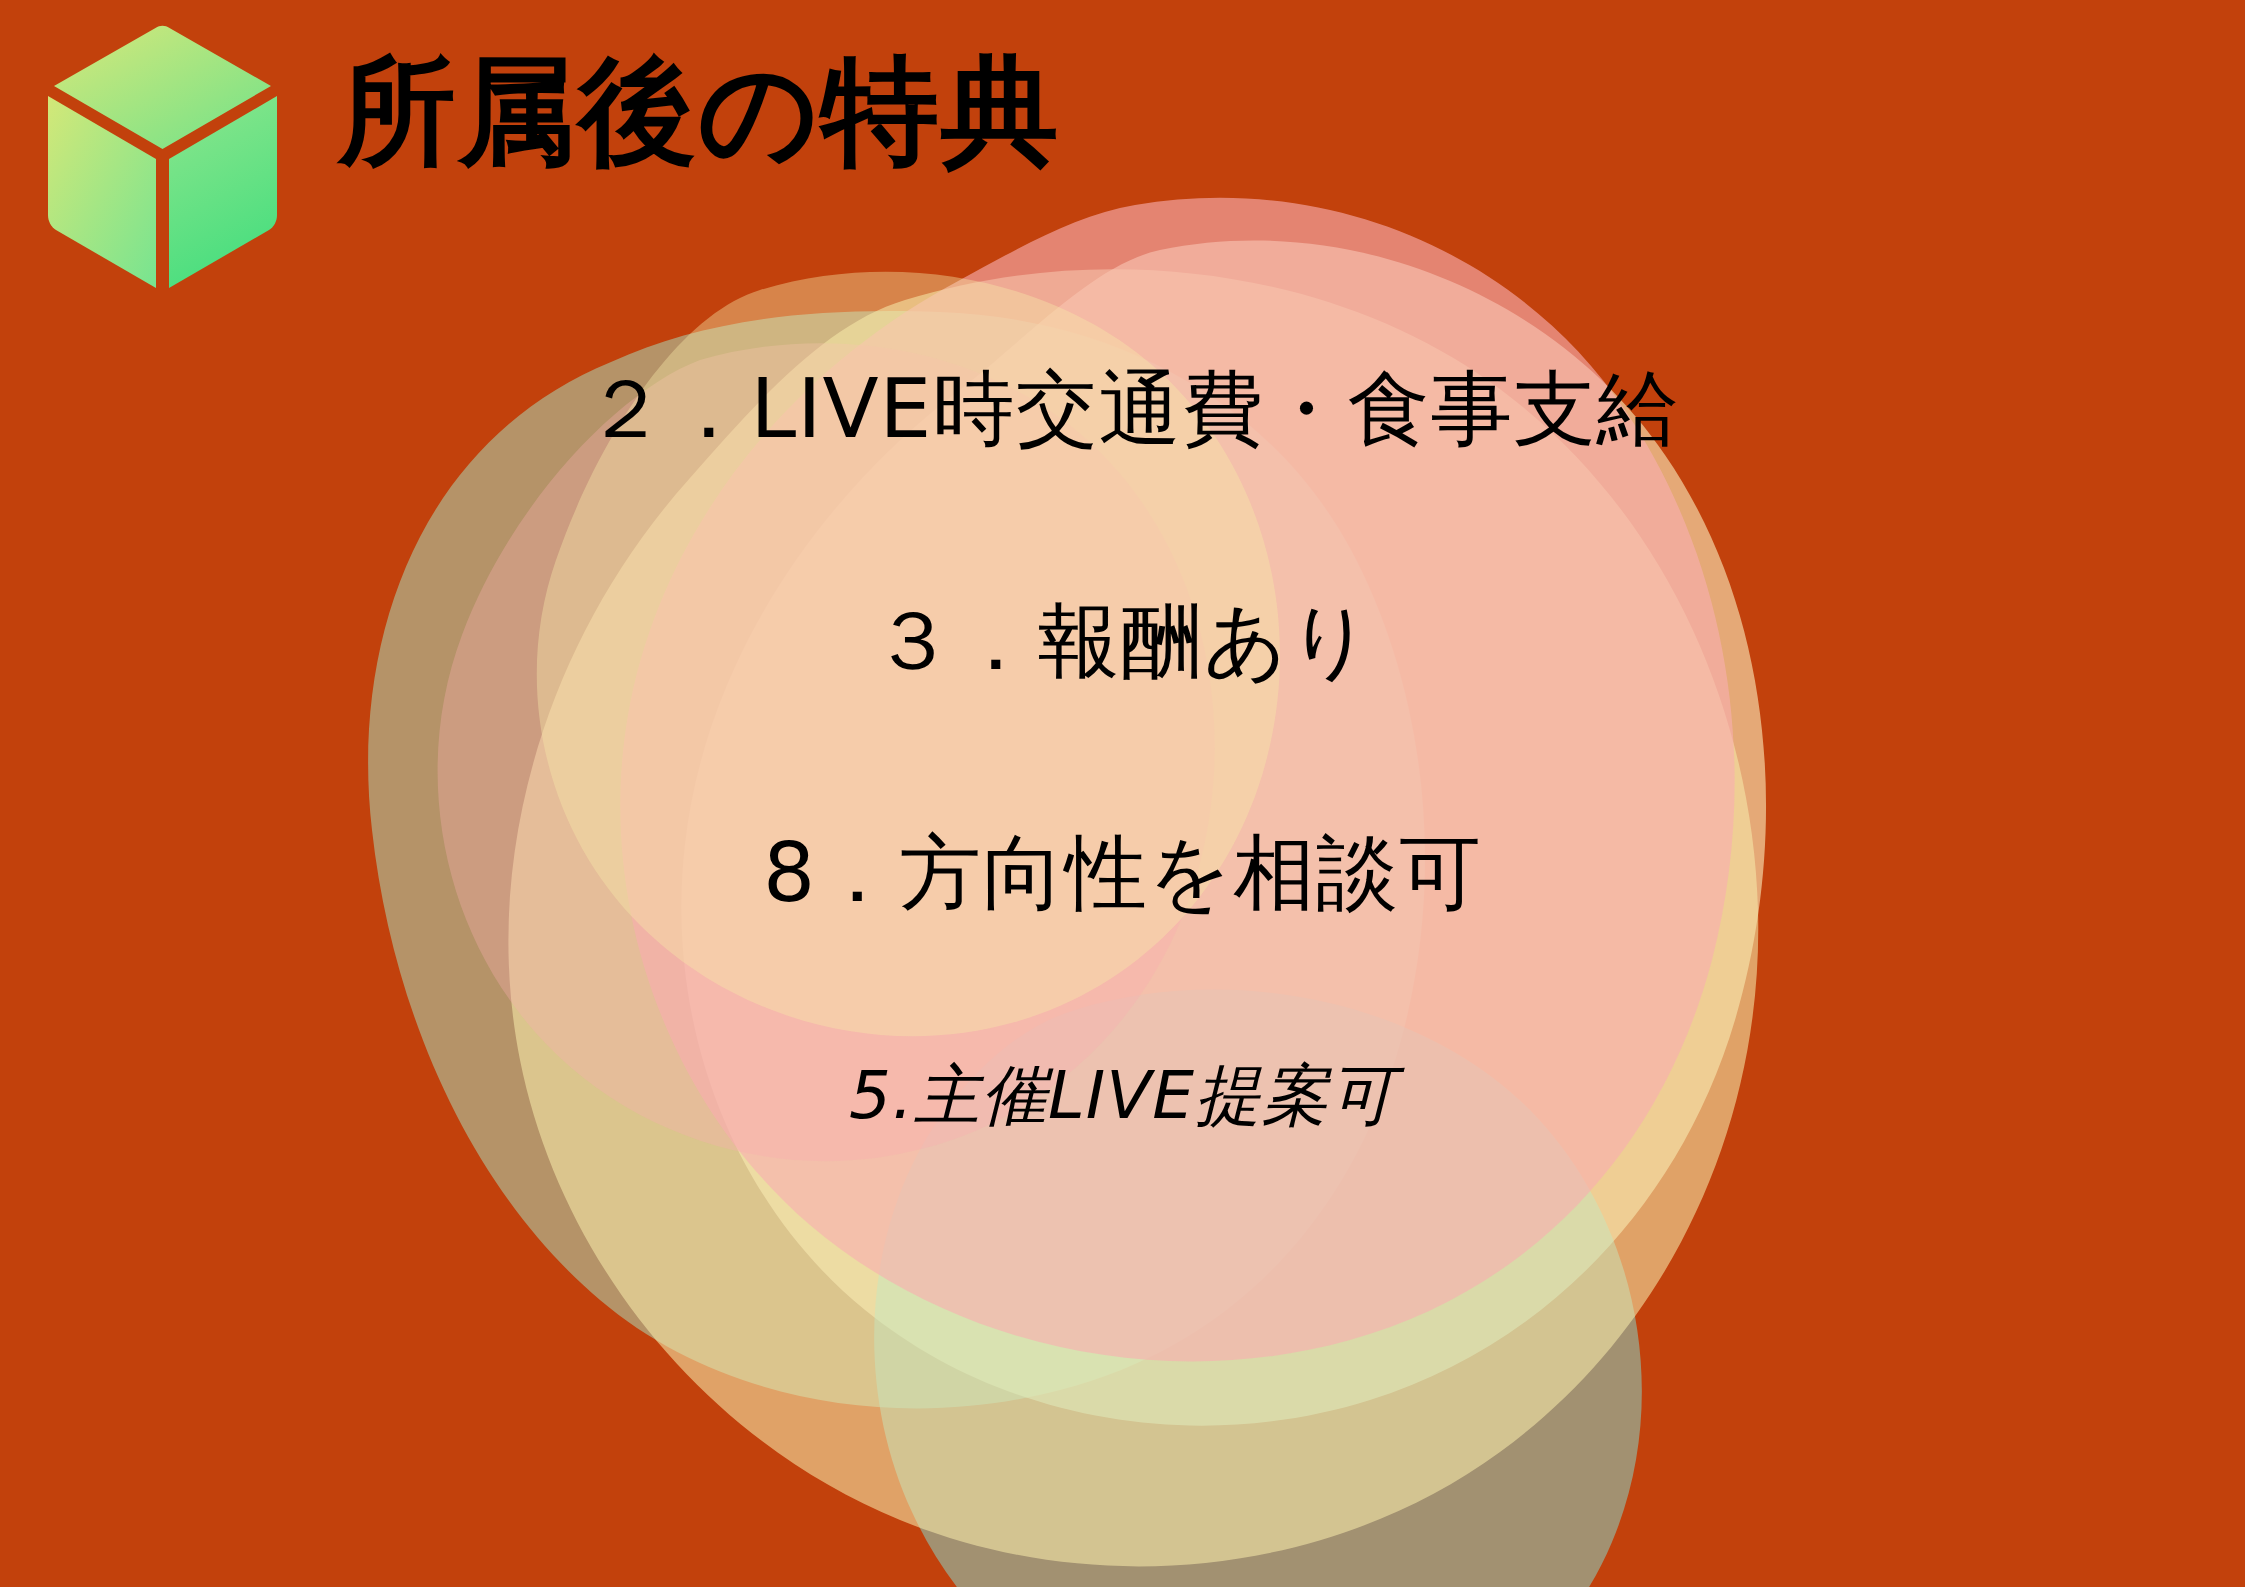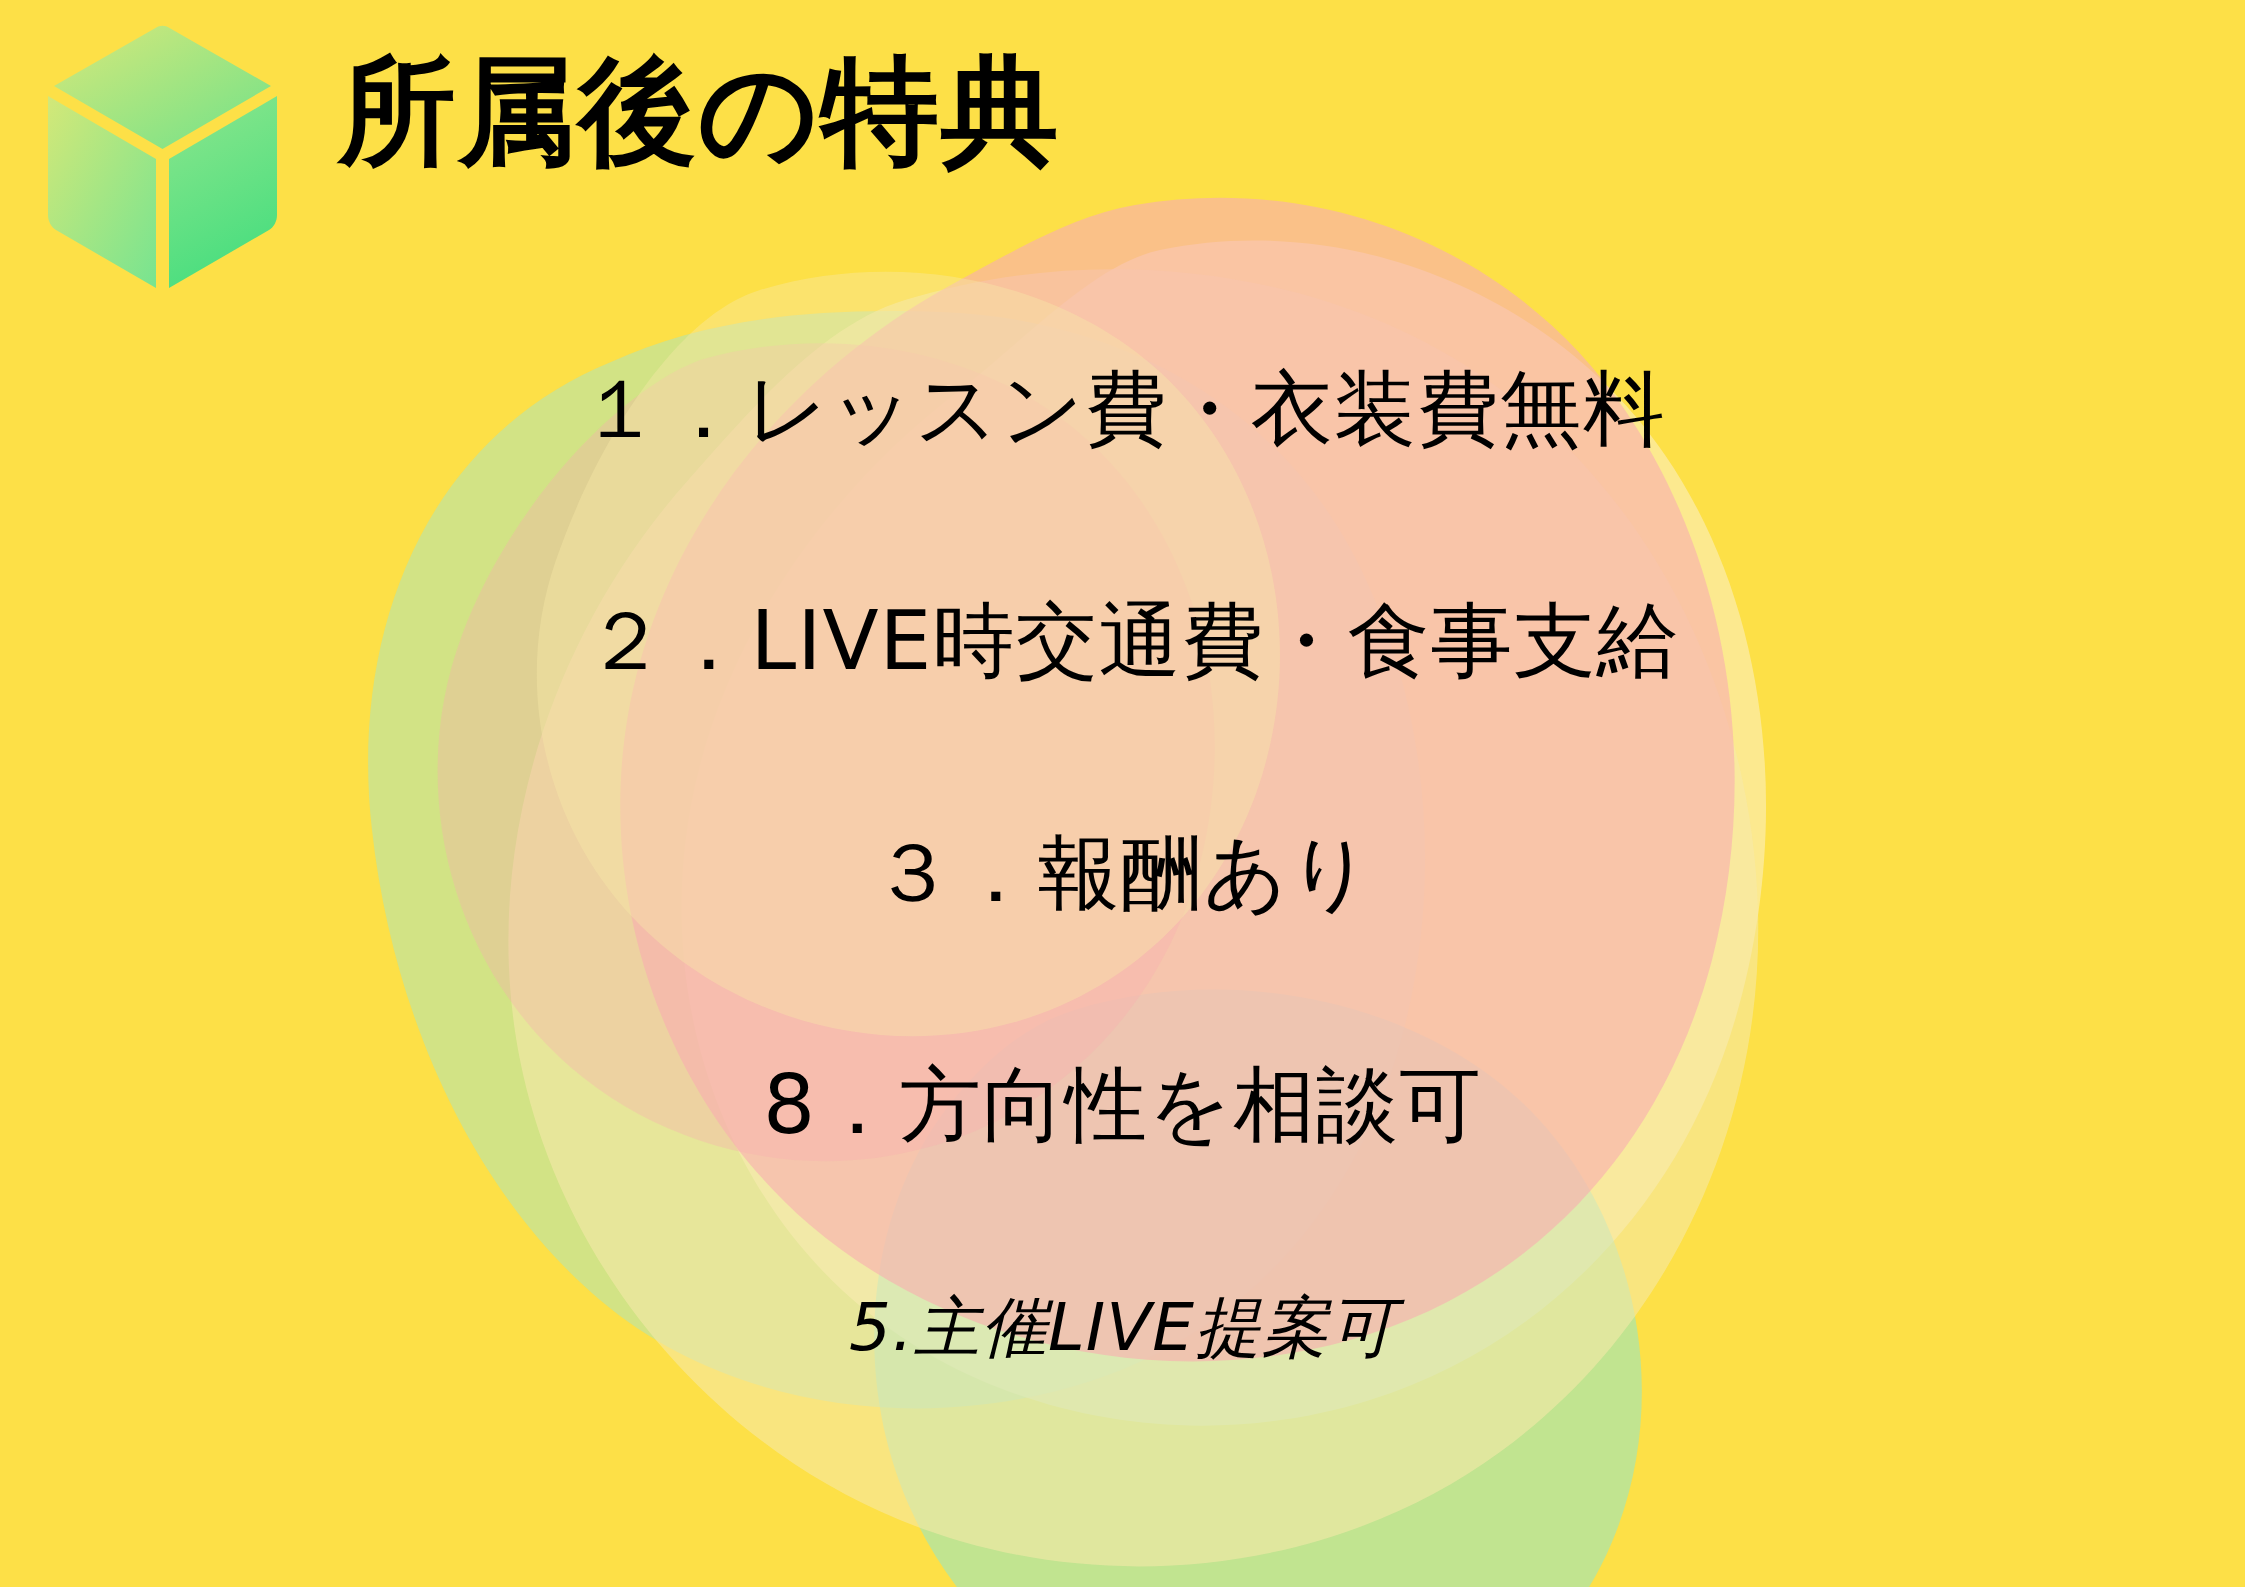--- a/index.html
+++ b/index.html
@@ -5,21 +5,21 @@
   * { margin:0; padding:0; box-sizing:border-box; }
   html, body {
     width:2245px; height:1587px;
     background:#ffffff;
     font-family:"Liberation Sans","DejaVu Sans",sans-serif;
     overflow:hidden;
   }
   #slide {
     position:relative;
     width:2245px; height:1587px;
-    background:#fde047;
+    background:#c2410c;
     overflow:hidden;
   }
 
   
   #blob-layer {
     position:absolute; inset:0;
     width:2245px; height:1587px;
     z-index:0;
     pointer-events:none;
   }
@@ -158,20 +158,19 @@
     <path fill="url(#cubeGradTop)" d="M115.5 8 C120 5 125 5 129.5 8 L231 66 L122.5 129 L14 66 Z"></path>
 
     <path fill="url(#cubeGradLeft)" d="M8 76 L116 139 L116 268 L16 210 C11 207 8 201 8 195 Z"></path>
 
     <path fill="url(#cubeGradRight)" d="M237 76 L129 139 L129 268 L229 210 C234 207 237 201 237 195 Z"></path>
   </svg>
 
   <h1 id="page-title">所属後の特典</h1>
 
   <div id="benefits-list">
-    <div class="benefit-item benefit-item-1">１．レッスン費・衣装費無料</div>
     <div class="benefit-item benefit-item-2">２．LIVE時交通費・食事支給</div>
     <div class="benefit-item benefit-item-3">３．報酬あり</div>
     <div class="benefit-item benefit-item-4">8．方向性を相談可</div>
     <div class="benefit-item benefit-item-5">5.主催LIVE提案可</div>
   </div>
 
 </div>
 
 </body></html>

